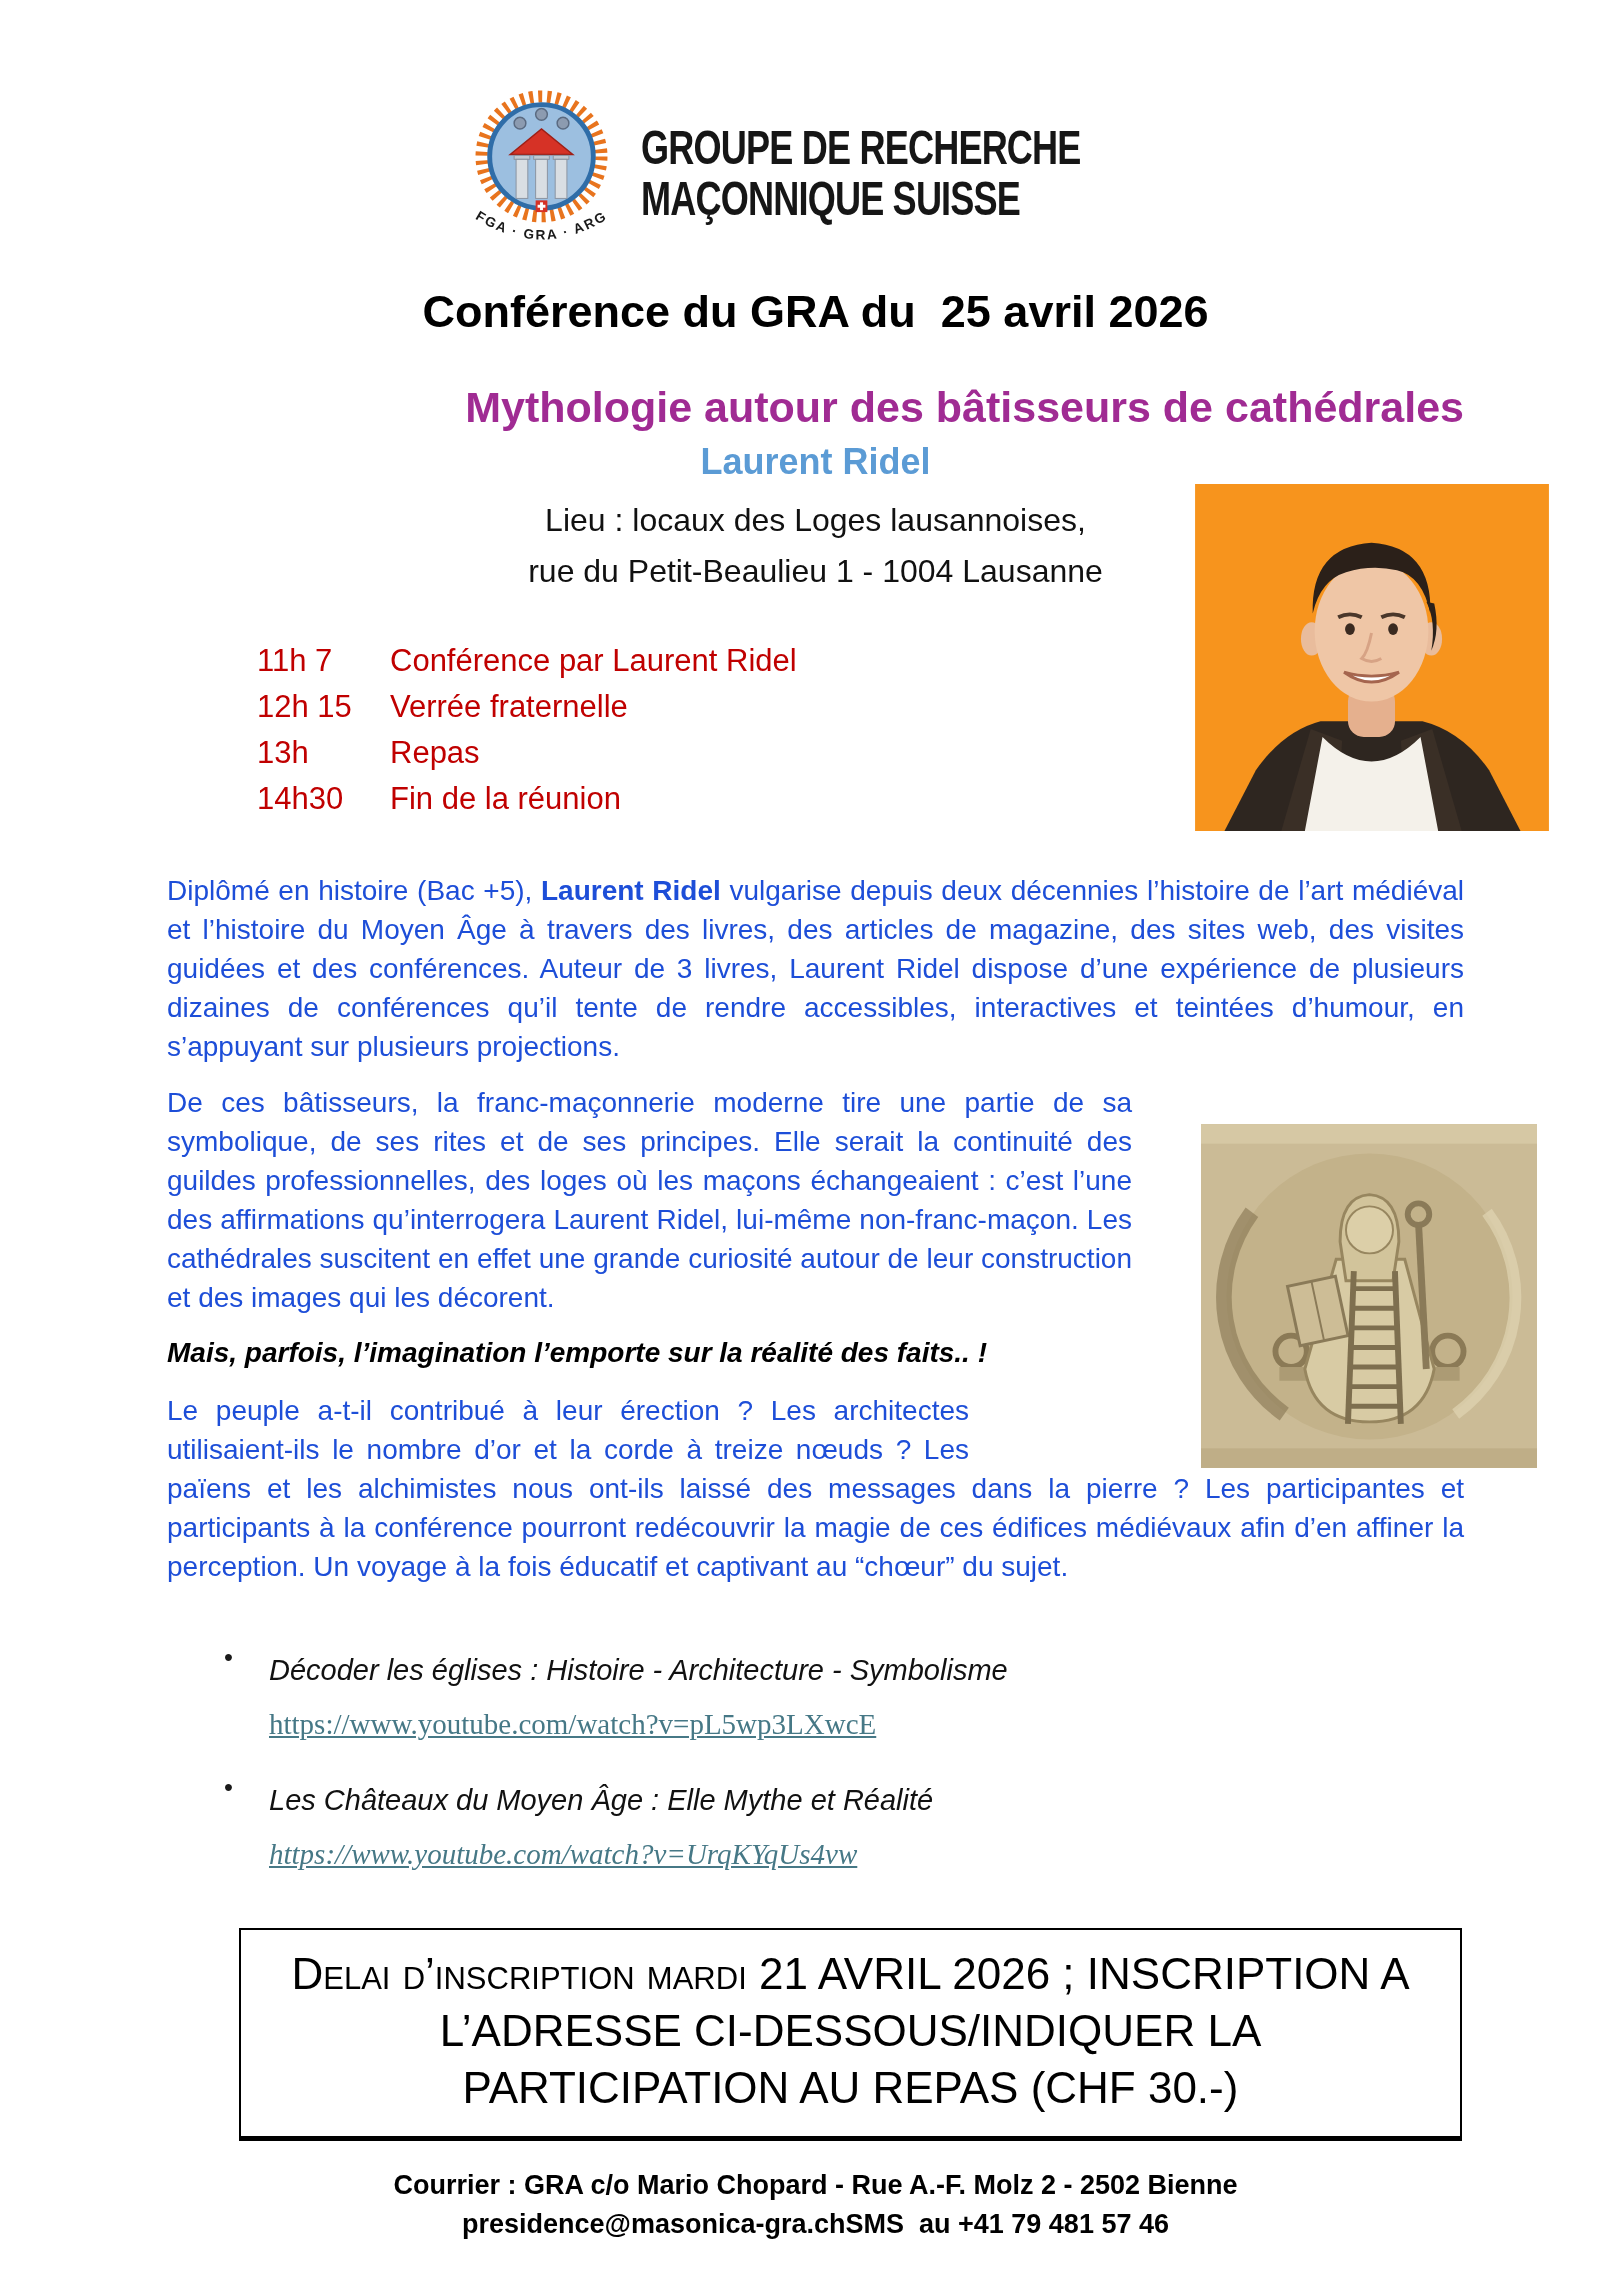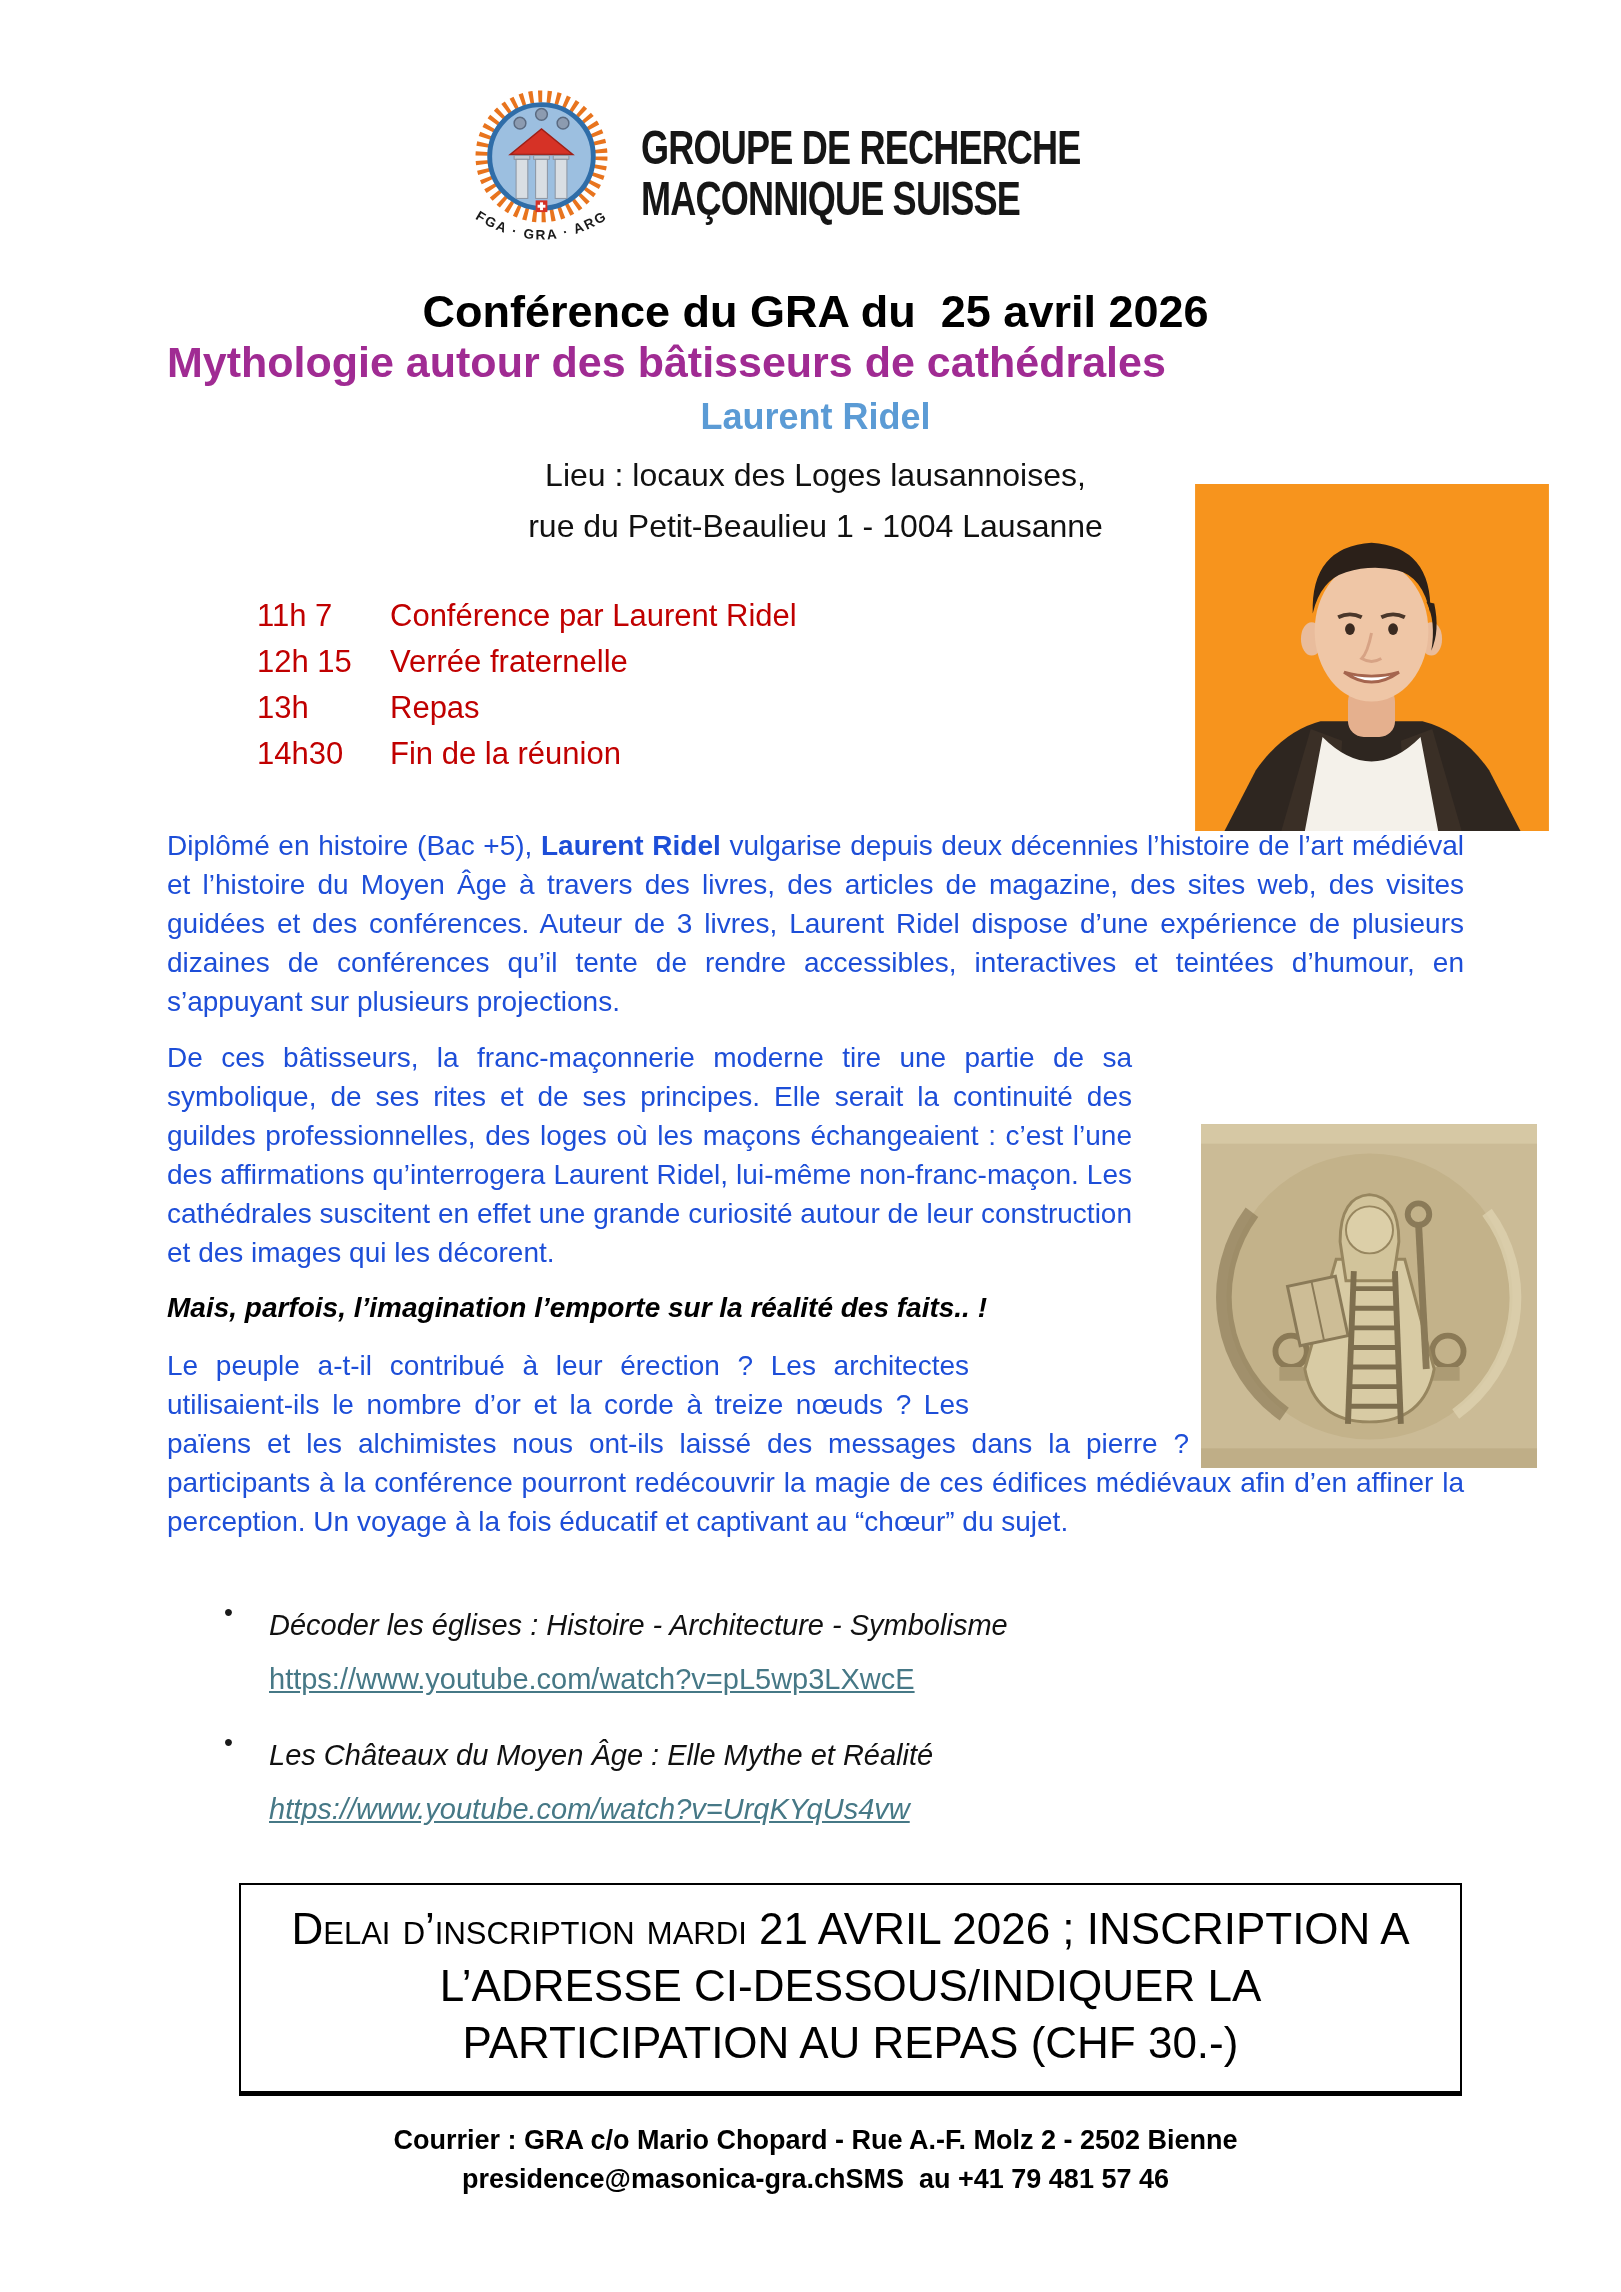--- a/index.html
+++ b/index.html
@@ -29,21 +29,21 @@
     white-space: nowrap;
   }
 
   
   .title {
     margin-top: 25.5px; text-align: center;
     font-size: 45px; font-weight: 700; color: #000;
     white-space: pre;
   }
   .subtitle {
-    text-align: left;
+    margin-top: 45px; text-align: right;
     font-size: 43px; font-weight: 700; color: #A02B93;
   }
   .speaker {
     margin-top: 9.8px; text-align: center;
     font-size: 36px; font-weight: 700; color: #5B9BD5;
   }
   .location { margin-top: 11.8px; text-align: center; font-size: 32px; line-height: 51px; color: #111; }
 
   
   .schedule { margin: 41px 0 0 90px; color: #C00000; font-size: 31px; line-height: 46px; }
@@ -59,21 +59,21 @@
 
   
   .videos { margin-top: 57px; }
   .videos-heading { font-size: 29px; font-weight: 700; color: #000; }
   .video-item { margin: 21.6px 0 0 57px; }
   .video-bullet { display: inline-block; width: 45px; font-size: 25.5px; vertical-align: top; }
   .video-text { display: inline-block; }
   .video-title { font-size: 29px; font-style: italic; line-height: 54px; color: #111; }
   .video-url {
     font-size: 29px; color: #467886; text-decoration: underline;
-    line-height: 54px; cursor: pointer;
+    line-height: 54px; cursor: pointer; font-family: Liberation Serif, serif;
   }
   .video-item:nth-of-type(2) .video-url { font-style: italic; }
 
   
   .regbox {
     margin: 47px 0 0 72px;
     width: 1223px;
     border: 2.9px solid #000;
     border-bottom-width: 5.9px;
     padding: 15.7px 45px 19.6px 45px;

